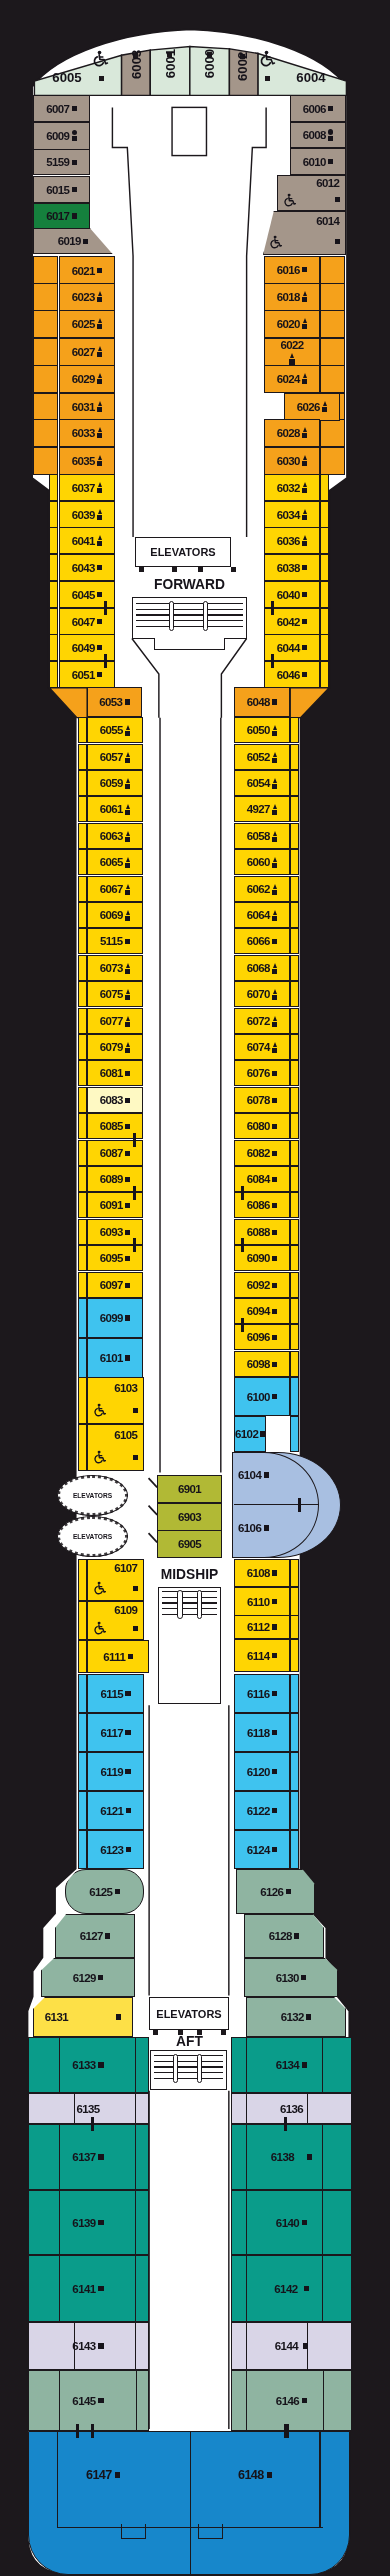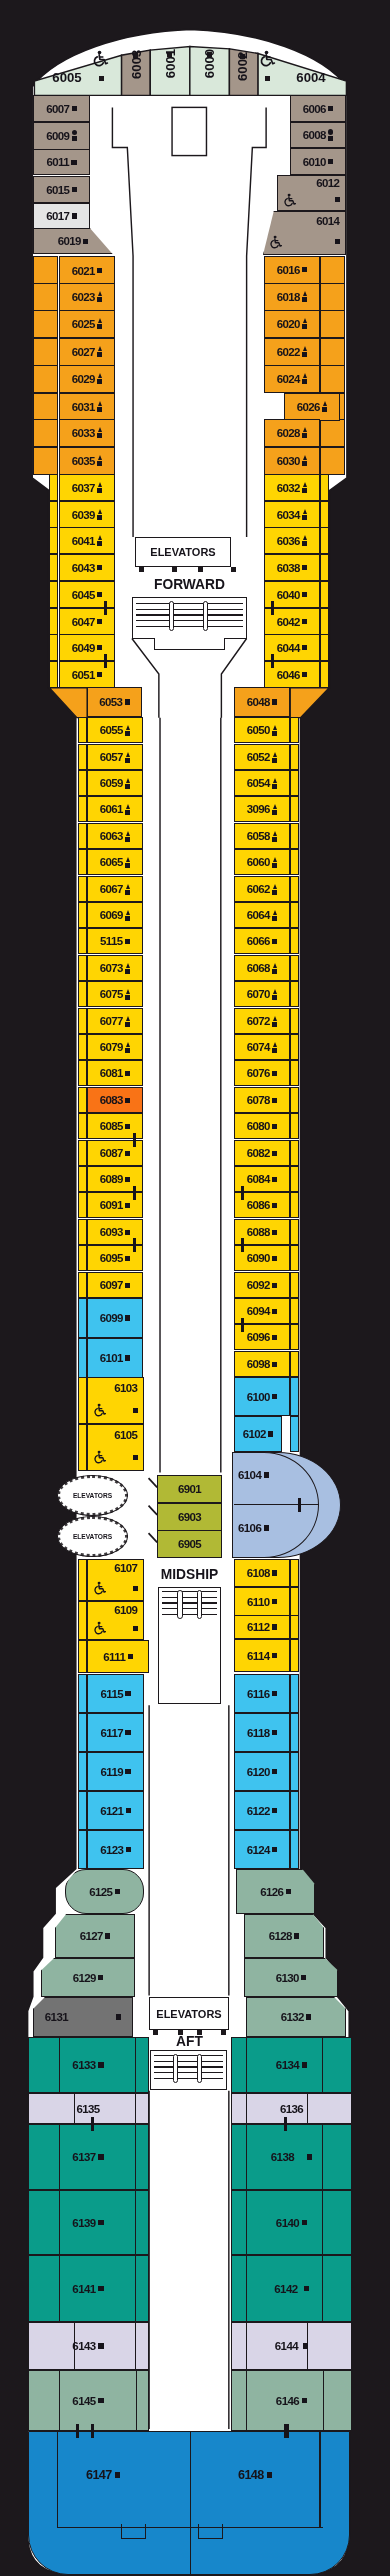--- a/index.html
+++ b/index.html
@@ -198,28 +198,28 @@
         <span class="sq"></span>
       </div>
       <div class="cell" style="left: 33px; top: 122px; width: 57px; height: 27.5px; background: rgb(164, 150, 138);">
         <span class="num">6009</span>
         <span class="stack">
           <span class="circ"></span>
           <span class="sq"></span>
         </span>
       </div>
       <div class="cell" style="left: 33px; top: 149px; width: 57px; height: 26.4px; background: rgb(164, 150, 138);">
-        <span class="num">6011</span>
+        <span class="num">5159</span>
         <span class="sq"></span>
       </div>
       <div class="cell" style="left: 33px; top: 176px; width: 57px; height: 27px; background: rgb(164, 150, 138);">
         <span class="num">6015</span>
         <span class="sq"></span>
       </div>
-      <div class="cell" style="left: 33px; top: 203px; width: 57px; height: 26px; background: #e5e5e5;">
+      <div class="cell" style="left: 33px; top: 203px; width: 57px; height: 26px; background: #15803d;">
         <span class="num">6017</span>
         <span class="sq"></span>
       </div>
       <div class="cell" style="left: 33px; top: 228px; width: 80px; height: 26.4px; background: rgb(164, 150, 138); clip-path: polygon(0px 0px, 71% 0px, 100% 100%, 0px 100%);">
         <span class="num">6019</span>
         <span class="sq"></span>
       </div>
       <div class="cell" style="left: 290px; top: 95px; width: 56px; height: 27px; background: rgb(164, 150, 138);">
         <span class="num">6006</span>
         <span class="sq"></span>
@@ -335,21 +335,21 @@
       </div>
       <div class="cell balc" style="left: 320px; top: 310px; width: 25px; height: 27.5px; background: rgb(245, 161, 27);"></div>
       <div class="cell" style="left: 264px; top: 310px; width: 56px; height: 27.5px; background: rgb(245, 161, 27);">
         <span class="num">6020</span>
         <span class="stack">
           <span class="tri"></span>
           <span class="sq"></span>
         </span>
       </div>
       <div class="cell balc" style="left: 320px; top: 338px; width: 25px; height: 27.5px; background: rgb(245, 161, 27);"></div>
-      <div class="cell" style="left: 264px; top: 338px; width: 56px; height: 27.5px; background: rgb(245, 161, 27);">
+      <div class="cell" style="left: 264px; top: 338px; width: 56px; height: 27.5px; background: rgb(245, 161, 27); flex-direction: column;">
         <span class="num">6022</span>
         <span class="stack">
           <span class="tri"></span>
           <span class="sq"></span>
         </span>
       </div>
       <div class="cell balc" style="left: 320px; top: 365px; width: 25px; height: 27.5px; background: rgb(245, 161, 27);"></div>
       <div class="cell" style="left: 264px; top: 365px; width: 56px; height: 27.5px; background: rgb(245, 161, 27);">
         <span class="num">6024</span>
         <span class="stack">
@@ -591,21 +591,21 @@
           <span class="tri"></span>
           <span class="sq"></span>
         </span>
       </div>
       <div class="cell balc" style="left: 78px; top: 1060px; width: 9.2px; height: 26.4px; background: rgb(255, 213, 2);"></div>
       <div class="cell" style="left: 87px; top: 1060px; width: 56px; height: 26.4px; background: rgb(255, 213, 2);">
         <span class="num">6081</span>
         <span class="sq"></span>
       </div>
       <div class="cell balc" style="left: 78px; top: 1087px; width: 9.2px; height: 26.4px; background: rgb(255, 213, 2);"></div>
-      <div class="cell" style="left: 87px; top: 1087px; width: 56px; height: 26.4px; background: #f97316; text-align: right;">
+      <div class="cell" style="left: 87px; top: 1087px; width: 56px; height: 26.4px; background: #fef9c3; text-align: right;">
         <span class="num">6083</span>
         <span class="sq"></span>
       </div>
       <div class="cell balc" style="left: 78px; top: 1113px; width: 9.2px; height: 26.4px; background: rgb(255, 213, 2);"></div>
       <div class="cell" style="left: 87px; top: 1113px; width: 56px; height: 26.4px; background: rgb(255, 213, 2);">
         <span class="num">6085</span>
         <span class="sq"></span>
       </div>
       <div class="conn" style="left: 133px; top: 1133px;"></div>
       <div class="cell balc" style="left: 78px; top: 1140px; width: 9.2px; height: 26.4px; background: rgb(255, 213, 2);"></div>
@@ -659,21 +659,21 @@
       <div class="cell balc" style="left: 290px; top: 770px; width: 9.2px; height: 26.4px; background: rgb(255, 213, 2);"></div>
       <div class="cell" style="left: 234px; top: 770px; width: 56px; height: 26.4px; background: rgb(255, 213, 2);">
         <span class="num">6054</span>
         <span class="stack">
           <span class="tri"></span>
           <span class="sq"></span>
         </span>
       </div>
       <div class="cell balc" style="left: 290px; top: 796px; width: 9.2px; height: 26.4px; background: rgb(255, 213, 2);"></div>
       <div class="cell" style="left: 234px; top: 796px; width: 56px; height: 26.4px; background: rgb(255, 213, 2);">
-        <span class="num">3096</span>
+        <span class="num">4927</span>
         <span class="stack">
           <span class="tri"></span>
           <span class="sq"></span>
         </span>
       </div>
       <div class="cell balc" style="left: 290px; top: 823px; width: 9.2px; height: 26.4px; background: rgb(255, 213, 2);"></div>
       <div class="cell" style="left: 234px; top: 823px; width: 56px; height: 26.4px; background: rgb(255, 213, 2);">
         <span class="num">6058</span>
         <span class="stack">
           <span class="tri"></span>
@@ -813,21 +813,21 @@
       <div class="cell" style="left: 87px; top: 1338px; width: 56px; height: 40px; background: rgb(63, 195, 239);">
         <span class="num">6101</span>
         <span class="sq"></span>
       </div>
       <div class="cell balc" style="left: 290px; top: 1377px; width: 9.2px; height: 39px; background: rgb(63, 195, 239);"></div>
       <div class="cell" style="left: 234px; top: 1377px; width: 56px; height: 39px; background: rgb(63, 195, 239);">
         <span class="num">6100</span>
         <span class="sq"></span>
       </div>
       <div class="cell balc" style="left: 290px; top: 1416px; width: 9.2px; height: 36px; background: rgb(63, 195, 239);"></div>
-      <div class="cell" style="left: 234px; top: 1416px; width: 48px; height: 36px; background: rgb(63, 195, 239);">
+      <div class="cell" style="left: 234px; top: 1416px; width: 32px; height: 36px; background: rgb(63, 195, 239);">
         <span class="num">6102</span>
         <span class="sq"></span>
       </div>
       <div class="cell balc" style="left: 78px; top: 1377px; width: 9.2px; height: 47px; background: rgb(255, 213, 2);"></div>
       <div class="cell wc-cab" style="left: 87px; top: 1377px; width: 57px; height: 47px; background: rgb(255, 213, 2);">
         <span class="num">6103</span>
         <span style="display: flex; width: 100%; justify-content: space-between; align-items: center; padding: 0px 4.6px 2.3px; box-sizing: border-box;">
           <span class="wcwrap" style="position: static;"><svg width="13.8" height="13.8" viewBox="0 0 26 26">
               <circle cx="11.5" cy="4" r="2.8" fill="#16131a"></circle>
               <path d="M11 7.5 L12 14.5 L18.5 14.5 L21 21 L23.5 20" fill="none" stroke="#16131a" stroke-width="2.6" stroke-linecap="round" stroke-linejoin="round"></path>
@@ -965,21 +965,21 @@
         <span class="sq"></span>
       </div>
       <div class="cell" style="left: 55px; top: 1914px; width: 80px; height: 44px; background: rgb(143, 180, 161); clip-path: polygon(14% 0px, 100% 0px, 100% 100%, 0px 100%, 0px 32%);">
         <span class="num">6127</span>
         <span class="sq"></span>
       </div>
       <div class="cell" style="left: 41px; top: 1958px; width: 94px; height: 39px; background: rgb(143, 180, 161); clip-path: polygon(14% 0px, 100% 0px, 100% 100%, 0px 100%, 0px 32%);">
         <span class="num">6129</span>
         <span class="sq"></span>
       </div>
-      <div class="cell" style="left: 33px; top: 1997px; width: 100px; height: 40px; background: #737373; clip-path: polygon(12% 0px, 100% 0px, 100% 100%, 0px 100%, 0px 30%); gap: 48px;">
+      <div class="cell" style="left: 33px; top: 1997px; width: 100px; height: 40px; background: #fde047; clip-path: polygon(12% 0px, 100% 0px, 100% 100%, 0px 100%, 0px 30%); gap: 48px;">
         <span class="num">6131</span>
         <span class="sq"></span>
       </div>
       <div class="cell" style="left: 236px; top: 1869px; width: 79px; height: 45px; background: rgb(143, 180, 161); clip-path: polygon(0px 0px, 84% 0px, 100% 34%, 100% 100%, 0px 100%);">
         <span class="num">6126</span>
         <span class="sq"></span>
       </div>
       <div class="cell" style="left: 244px; top: 1914px; width: 80px; height: 44px; background: rgb(143, 180, 161); clip-path: polygon(0px 0px, 86% 0px, 100% 32%, 100% 100%, 0px 100%);">
         <span class="num">6128</span>
         <span class="sq"></span>

